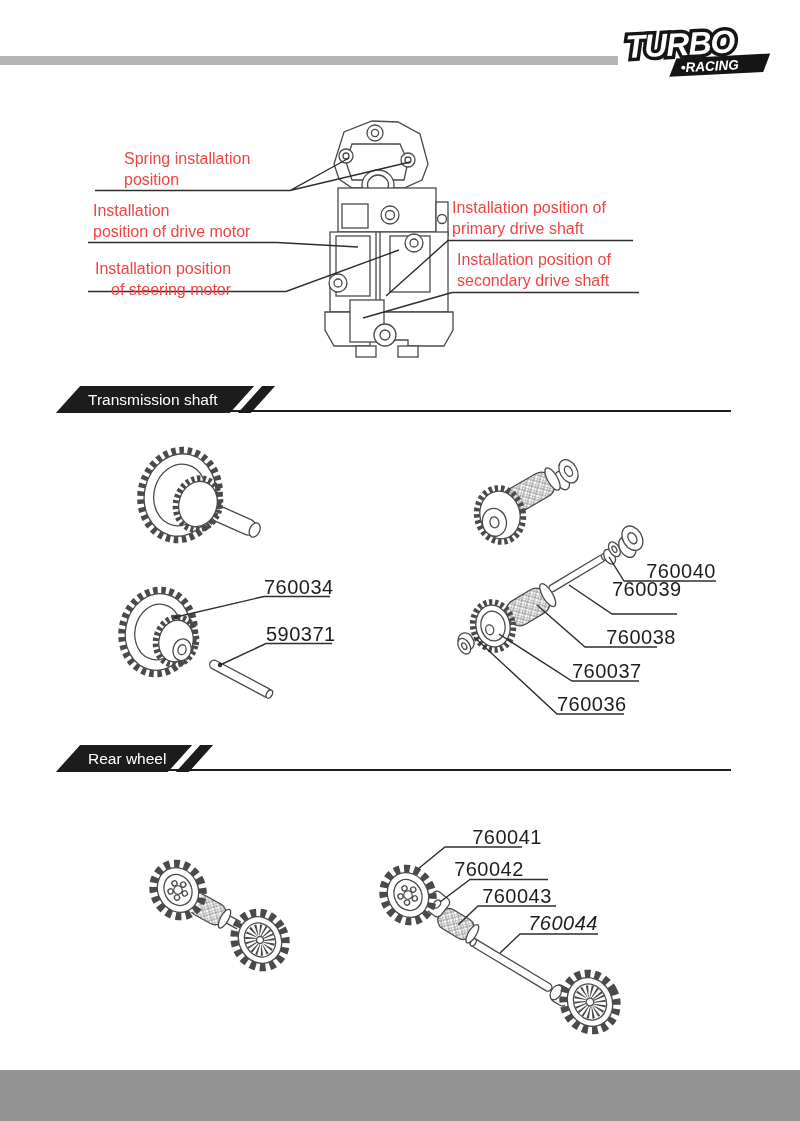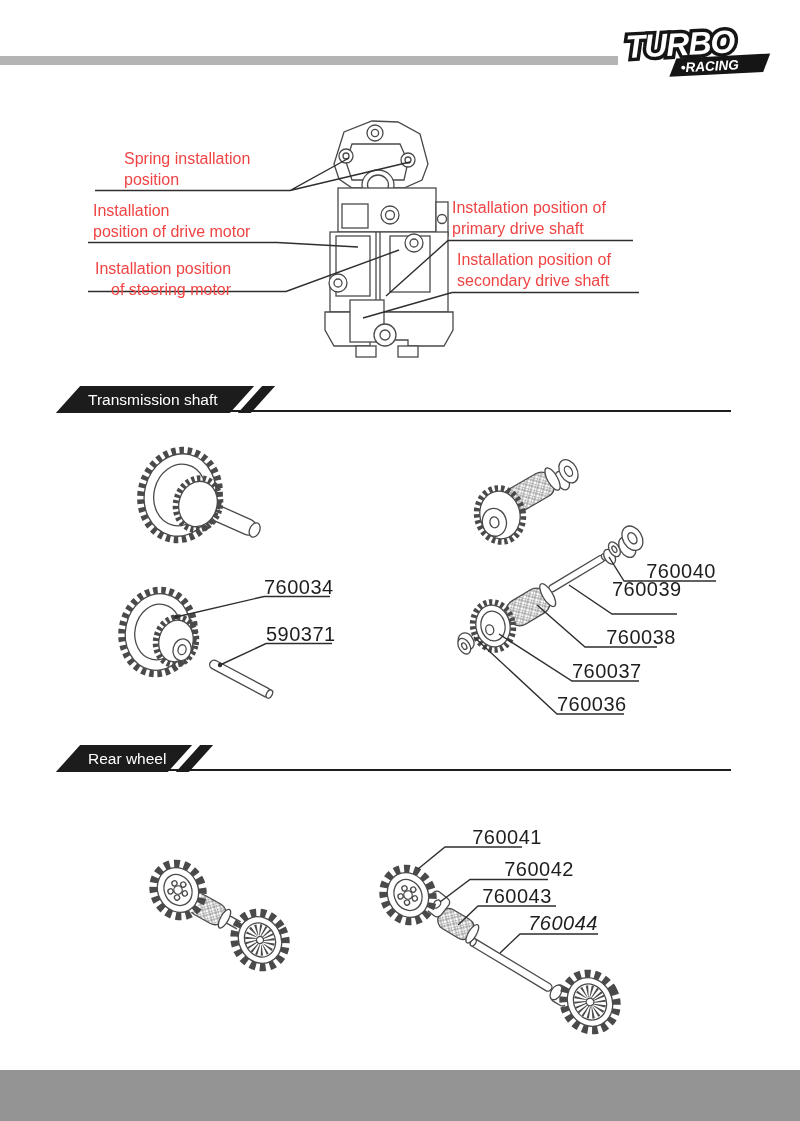--- a/index.html
+++ b/index.html
@@ -280,21 +280,21 @@
 
   <div class="part" style="left:264px;top:576px;width:66px;">760034</div>
   <div class="part" style="left:266px;top:623px;width:66px;">590371</div>
   <div class="part" style="left:624px;top:560px;width:92px;">760040</div>
   <div class="part" style="left:612px;top:578px;width:65px;">760039</div>
   <div class="part" style="left:585px;top:626px;width:72px;margin-left:19px;">760038</div>
   <div class="part" style="left:572px;top:660px;width:67px;">760037</div>
   <div class="part" style="left:557px;top:693px;width:67px;text-align:center;">760036</div>
 
   <div class="part" style="left:445px;top:826px;width:77px;margin-left:20px;">760041</div>
-  <div class="part" style="left:496px;top:858px;width:78px;">760042</div>
+  <div class="part" style="left:450px;top:858px;width:78px;text-align:center;">760042</div>
   <div class="part" style="left:478px;top:885px;width:78px;text-align:center;">760043</div>
   <div class="part" style="left:520px;top:912px;width:78px;font-style:italic;">760044</div>
 
   <div class="footer">
     
   </div>
 
 </div>
 
 </body></html>

